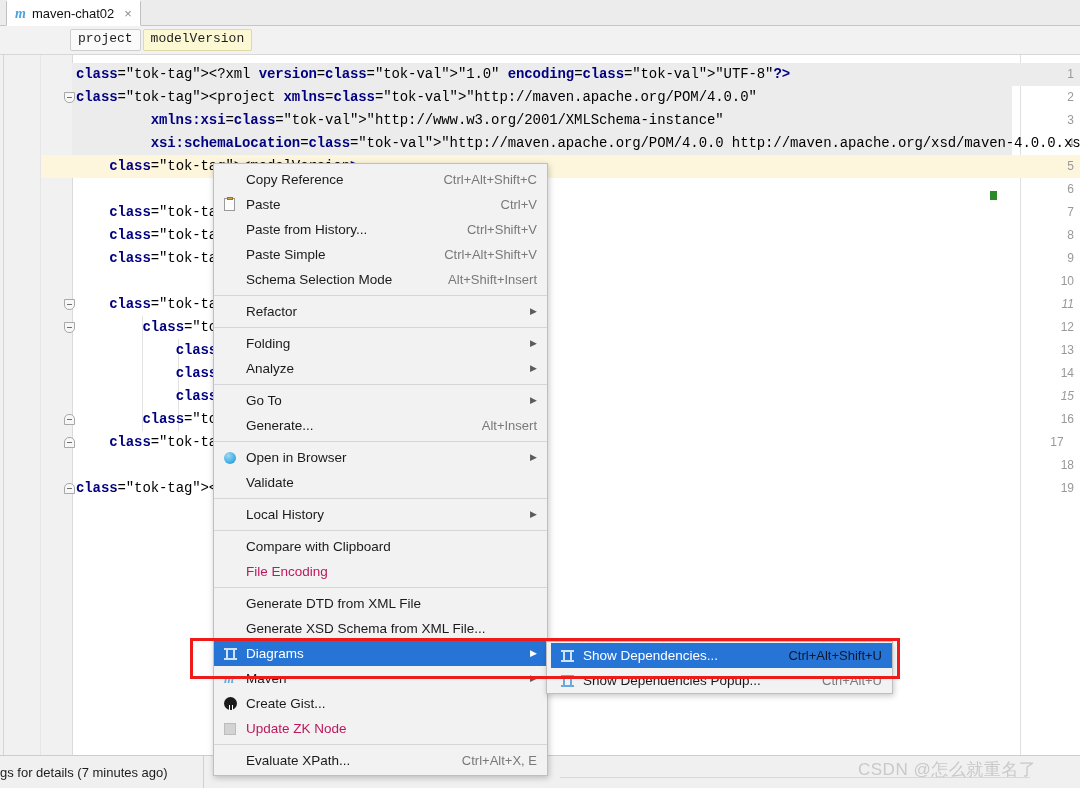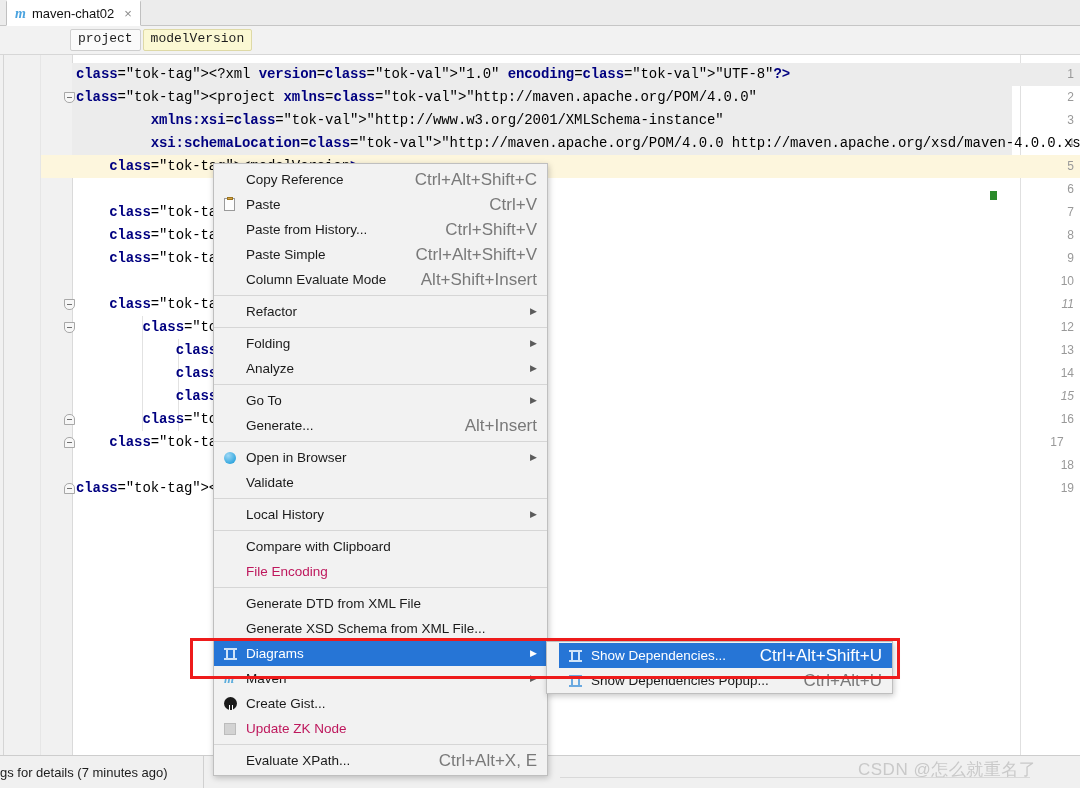--- a/index.html
+++ b/index.html
@@ -284,24 +284,24 @@
     margin-right: 6px;
     position: relative;
     display: inline-block;
   }
   .mi-label {
     flex: 1;
     overflow: hidden;
   }
   .mi-short {
     color: #797979;
-    font-size: 17px;
+    font-size: 13px;
     margin-left: 30px;
   }
-  .mi.sel .mi-short { color: #ffffff; }
+  .mi.sel .mi-short { color: #0f172a; }
   .mi-arrow {
     margin-left: 12px;
     font-size: 9px;
     color: #5b5b5b;
     line-height: 1;
   }
   .mi.sel .mi-arrow { color: #ffffff; }
   .menu-sep {
     height: 1px;
     background: #d6d6d6;
@@ -376,21 +376,21 @@
 
   
   #submenu {
     position: absolute;
     left: 546px; top: 641px;
     width: 347px;
     background: #f2f2f2;
     border: 1px solid #bfbfbf;
     box-shadow: 1px 2px 6px rgba(0,0,0,0.22);
     box-sizing: border-box;
-    padding: 1px 0 1px 12px;
+    padding: 1px 0 1px 4px;
     overflow: hidden;
     max-height: 53px;
   }
 
   
   .annot-box {
     position: absolute;
     border: 3px solid #ee1b1b;
     box-sizing: border-box;
     pointer-events: none;
@@ -505,21 +505,21 @@
       <span class="mi-label">Paste from History...</span>
       <span class="mi-short">Ctrl+Shift+V</span>
     </div>
     <div class="mi">
       <span class="mi-icon"></span>
       <span class="mi-label">Paste Simple</span>
       <span class="mi-short">Ctrl+Alt+Shift+V</span>
     </div>
     <div class="mi">
       <span class="mi-icon"></span>
-      <span class="mi-label">Column Evaluate Mode</span>
+      <span class="mi-label">Schema Selection Mode</span>
       <span class="mi-short">Alt+Shift+Insert</span>
     </div>
     <div class="menu-sep"></div>
     <div class="mi">
       <span class="mi-icon"></span>
       <span class="mi-label">Refactor</span>
       <span class="mi-arrow">▶</span>
     </div>
     <div class="menu-sep"></div>
     <div class="mi">

